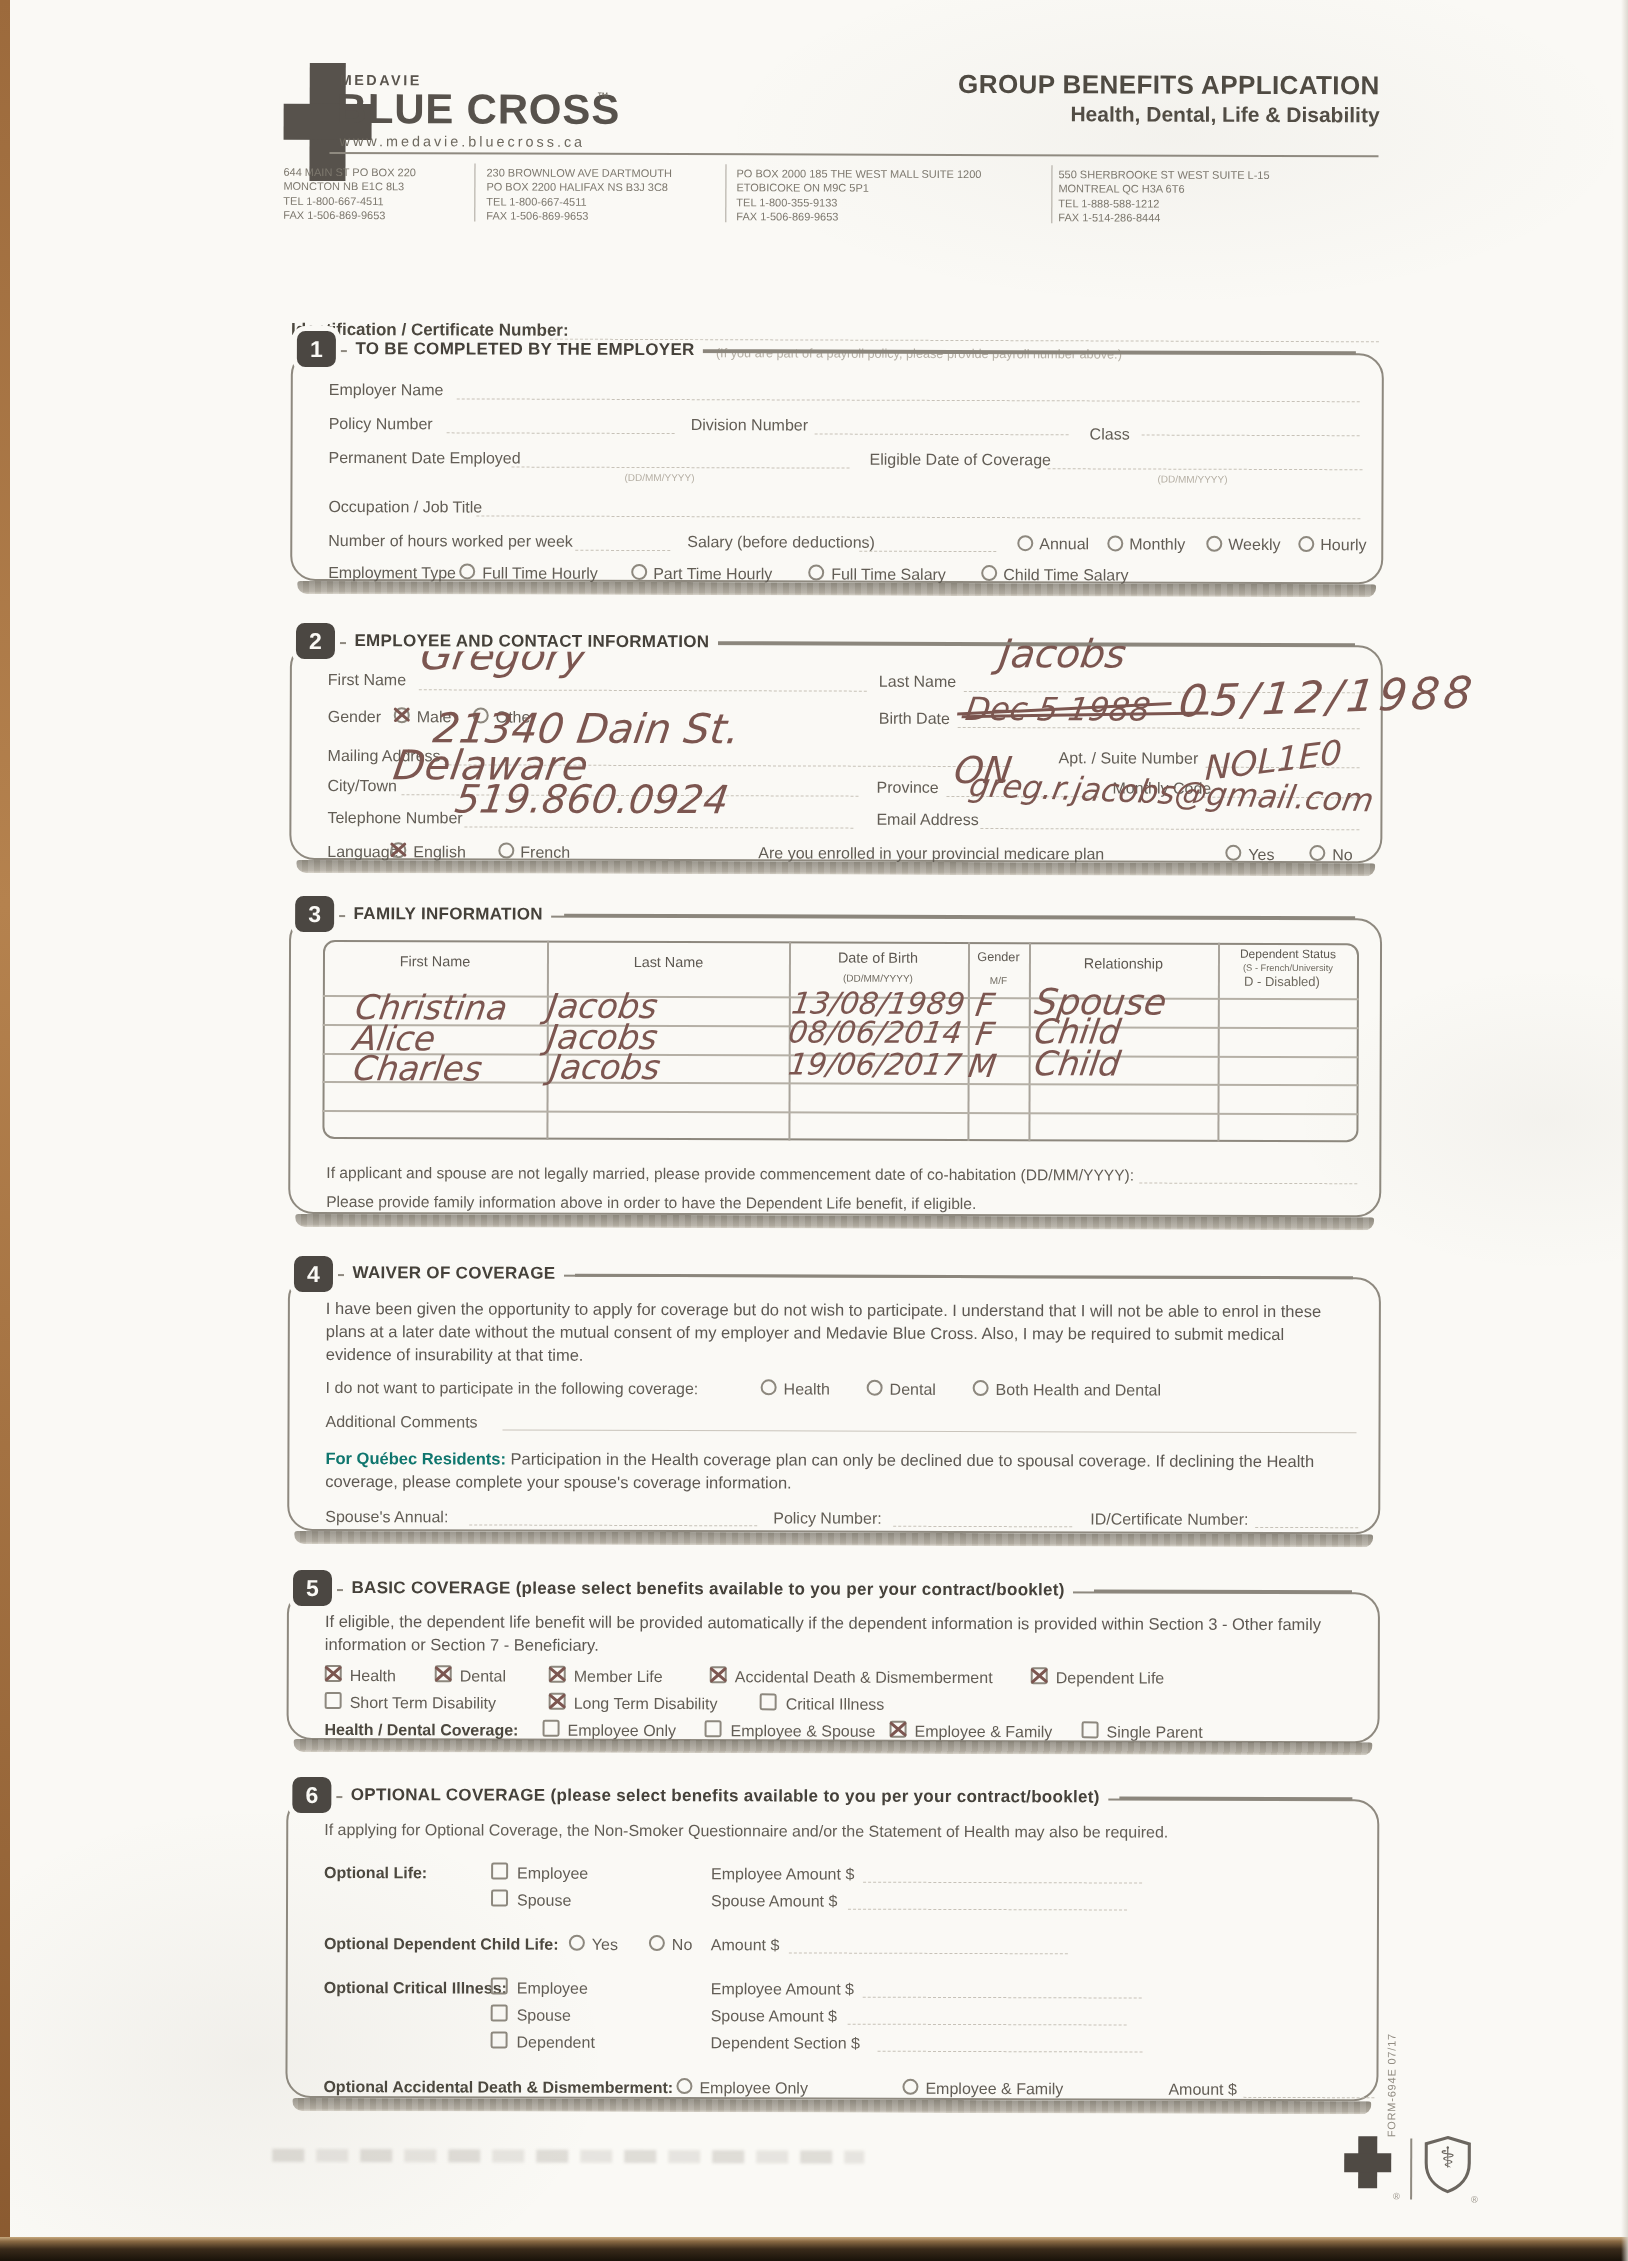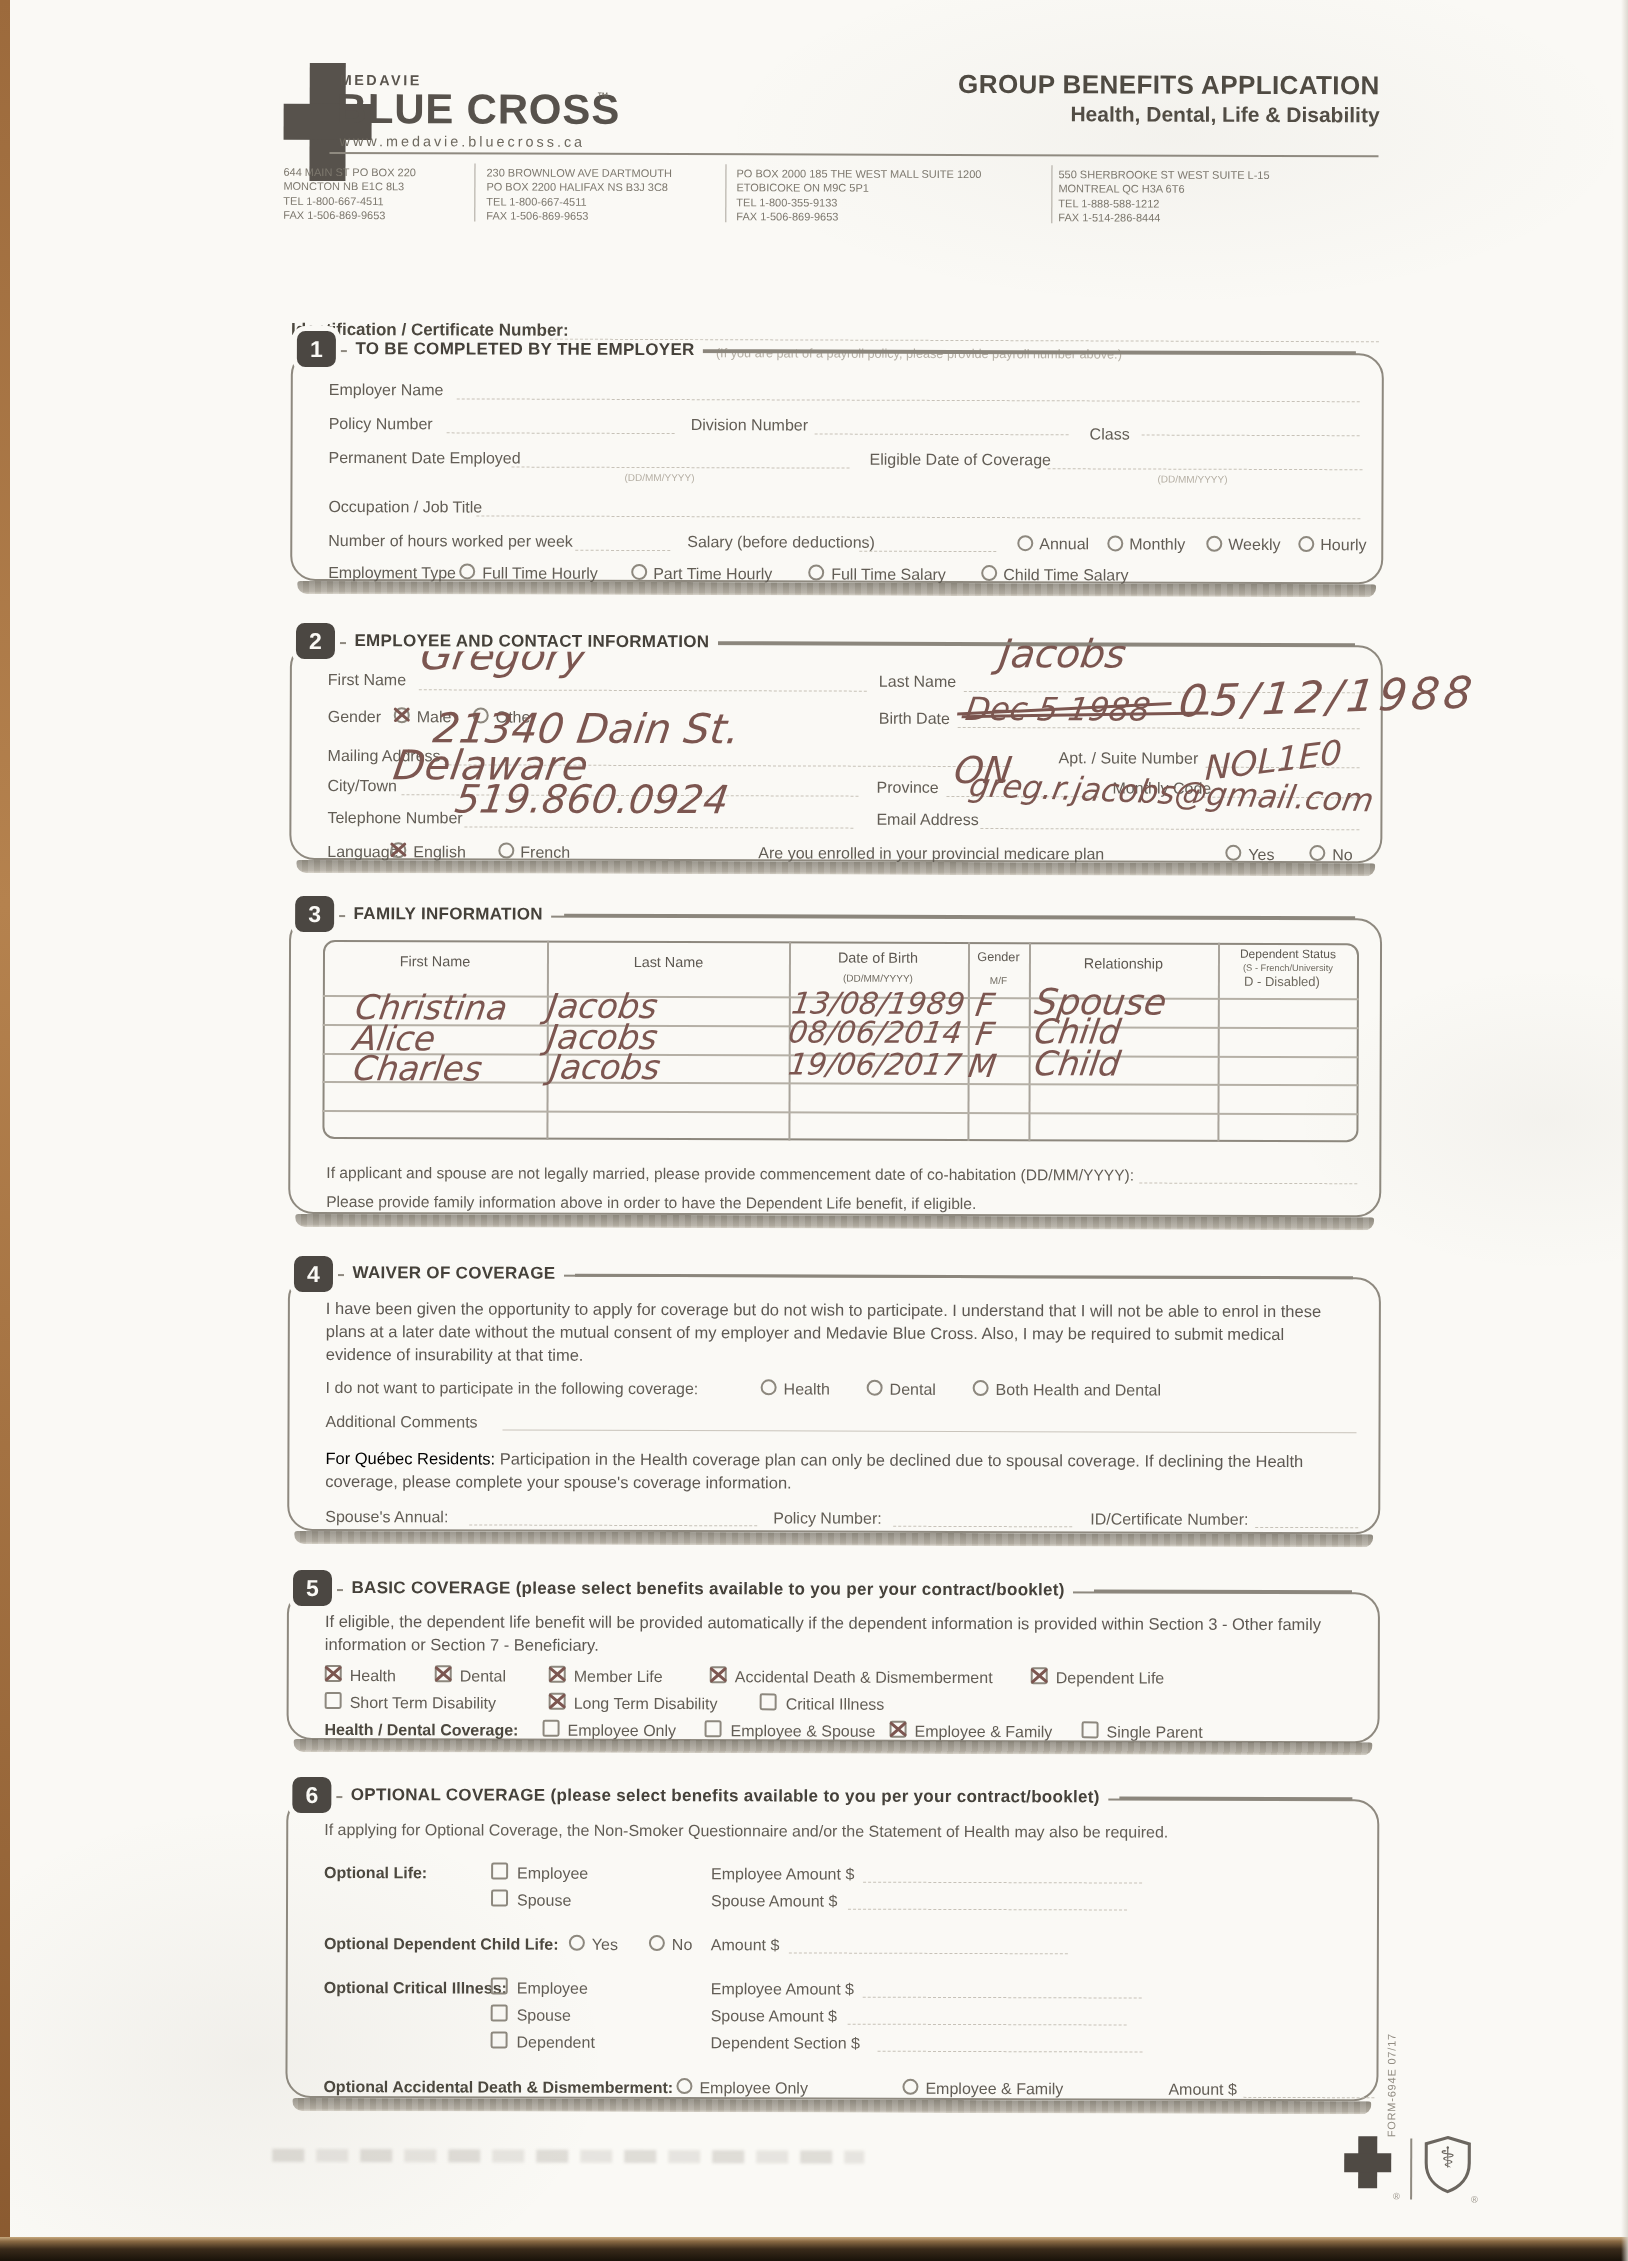--- a/index.html
+++ b/index.html
@@ -255,21 +255,21 @@
   <div class="lb" style="left:330px;top:1380px">I do not want to participate in the following coverage:</div>
   <i class="rd" style="left:765px;top:1379px"></i>
   <div class="lb" style="left:788px;top:1380px">Health</div>
   <i class="rd" style="left:871px;top:1379px"></i>
   <div class="lb" style="left:894px;top:1380px">Dental</div>
   <i class="rd" style="left:977px;top:1379px"></i>
   <div class="lb" style="left:1000px;top:1380px">Both Health and Dental</div>
   <div class="lb" style="left:330px;top:1414px">Additional Comments</div>
   <i class="L Ls" style="left:507px;top:1428px;width:854px"></i>
   <div class="para" style="left:330px;top:1448px;width:1027px">
-    <span style="font-weight:normal;color:#000000">For Québec Residents:</span><span> Participation in the Health coverage plan can only be declined due to spousal coverage. If declining the Health coverage, please complete your spouse's coverage information.</span>
+    <span style="font-weight:bold;color:#0f766e">For Québec Residents:</span><span> Participation in the Health coverage plan can only be declined due to spousal coverage. If declining the Health coverage, please complete your spouse's coverage information.</span>
   </div>
   <div class="lb" style="left:330px;top:1509px">Spouse's Annual:</div>
   <i class="L" style="left:474px;top:1523px;width:288px"></i>
   <div class="lb" style="left:778px;top:1509px">Policy Number:</div>
   <i class="L" style="left:898px;top:1523px;width:179px"></i>
   <div class="lb" style="left:1095px;top:1509px">ID/Certificate Number:</div>
   <i class="L" style="left:1260px;top:1523px;width:103px"></i>
   <div class="shadow" style="top:1532px"></div>
 
   <div class="frame" style="top:1590px;height:151px"></div>

